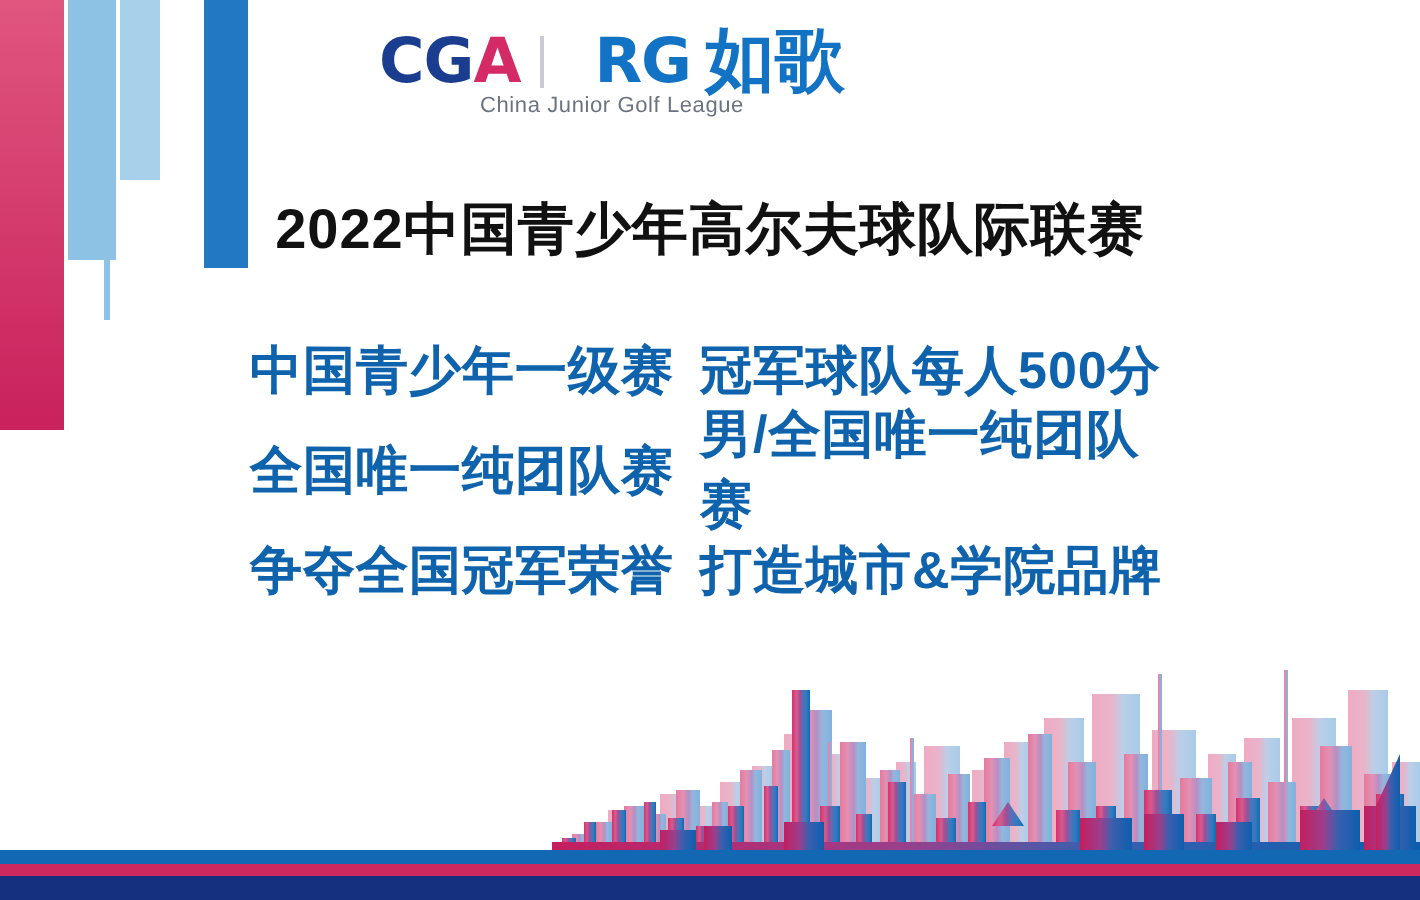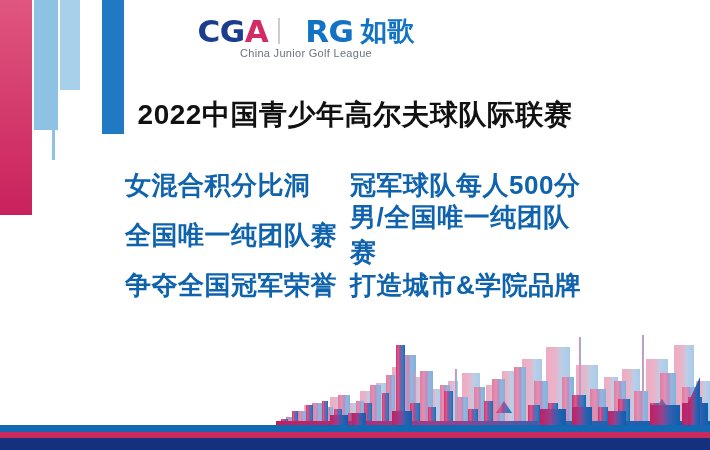--- a/index.html
+++ b/index.html
@@ -26,21 +26,21 @@
   }
   #cga-c, #cga-g { color:#1b3d8f; }
   #cga-a { color:#d42a66; }
   #logo-divider {
     width:2px; height:26px; background:#c9ccd4; margin:0 10px;
   }
   #rg-mark { display:flex; align-items:center; }
   #rg-text { color:#1272c4; font-size:31px; font-weight:bold;
              font-family:"DejaVu Sans", sans-serif; line-height:30px;
              letter-spacing:-0.5px;margin-left:15px; }
-  #rg-cn { color:#1272c4; font-size:27px; font-weight:bold;
+  #rg-cn { color:#1272c4; font-size:35px; font-weight:bold;
            margin-left:7px; line-height:30px; }
 
   #logo-sub-cn {
     font-size:11.5px; font-weight:bold; color:#1a1a1a;
     margin-top:6px; letter-spacing:0.4px;
   }
   #logo-sub-en {
     font-size:11px; color:#6b7280; margin-top:1px; letter-spacing:0.3px;
     font-family:Liberation Sans, sans-serif;
   }
@@ -104,21 +104,21 @@
     </span>
   </div>
 
   <div id="logo-sub-en">China Junior Golf League</div>
 </div>
 
 <div id="main-title">2022中国青少年高尔夫球队际联赛</div>
 
 <div id="tagline-block">
   <div class="tagline-row">
-    <span class="tag-left">女混合积分比洞</span>
+    <span class="tag-left">中国青少年一级赛</span>
     <span class="tag-right">冠军球队每人500分</span>
   </div>
   <div class="tagline-row">
     <span class="tag-left">全国唯一纯团队赛</span>
     <span class="tag-right">男/全国唯一纯团队赛</span>
   </div>
   <div class="tagline-row">
     <span class="tag-left">争夺全国冠军荣誉</span>
     <span class="tag-right">打造城市&amp;学院品牌</span>
   </div>

